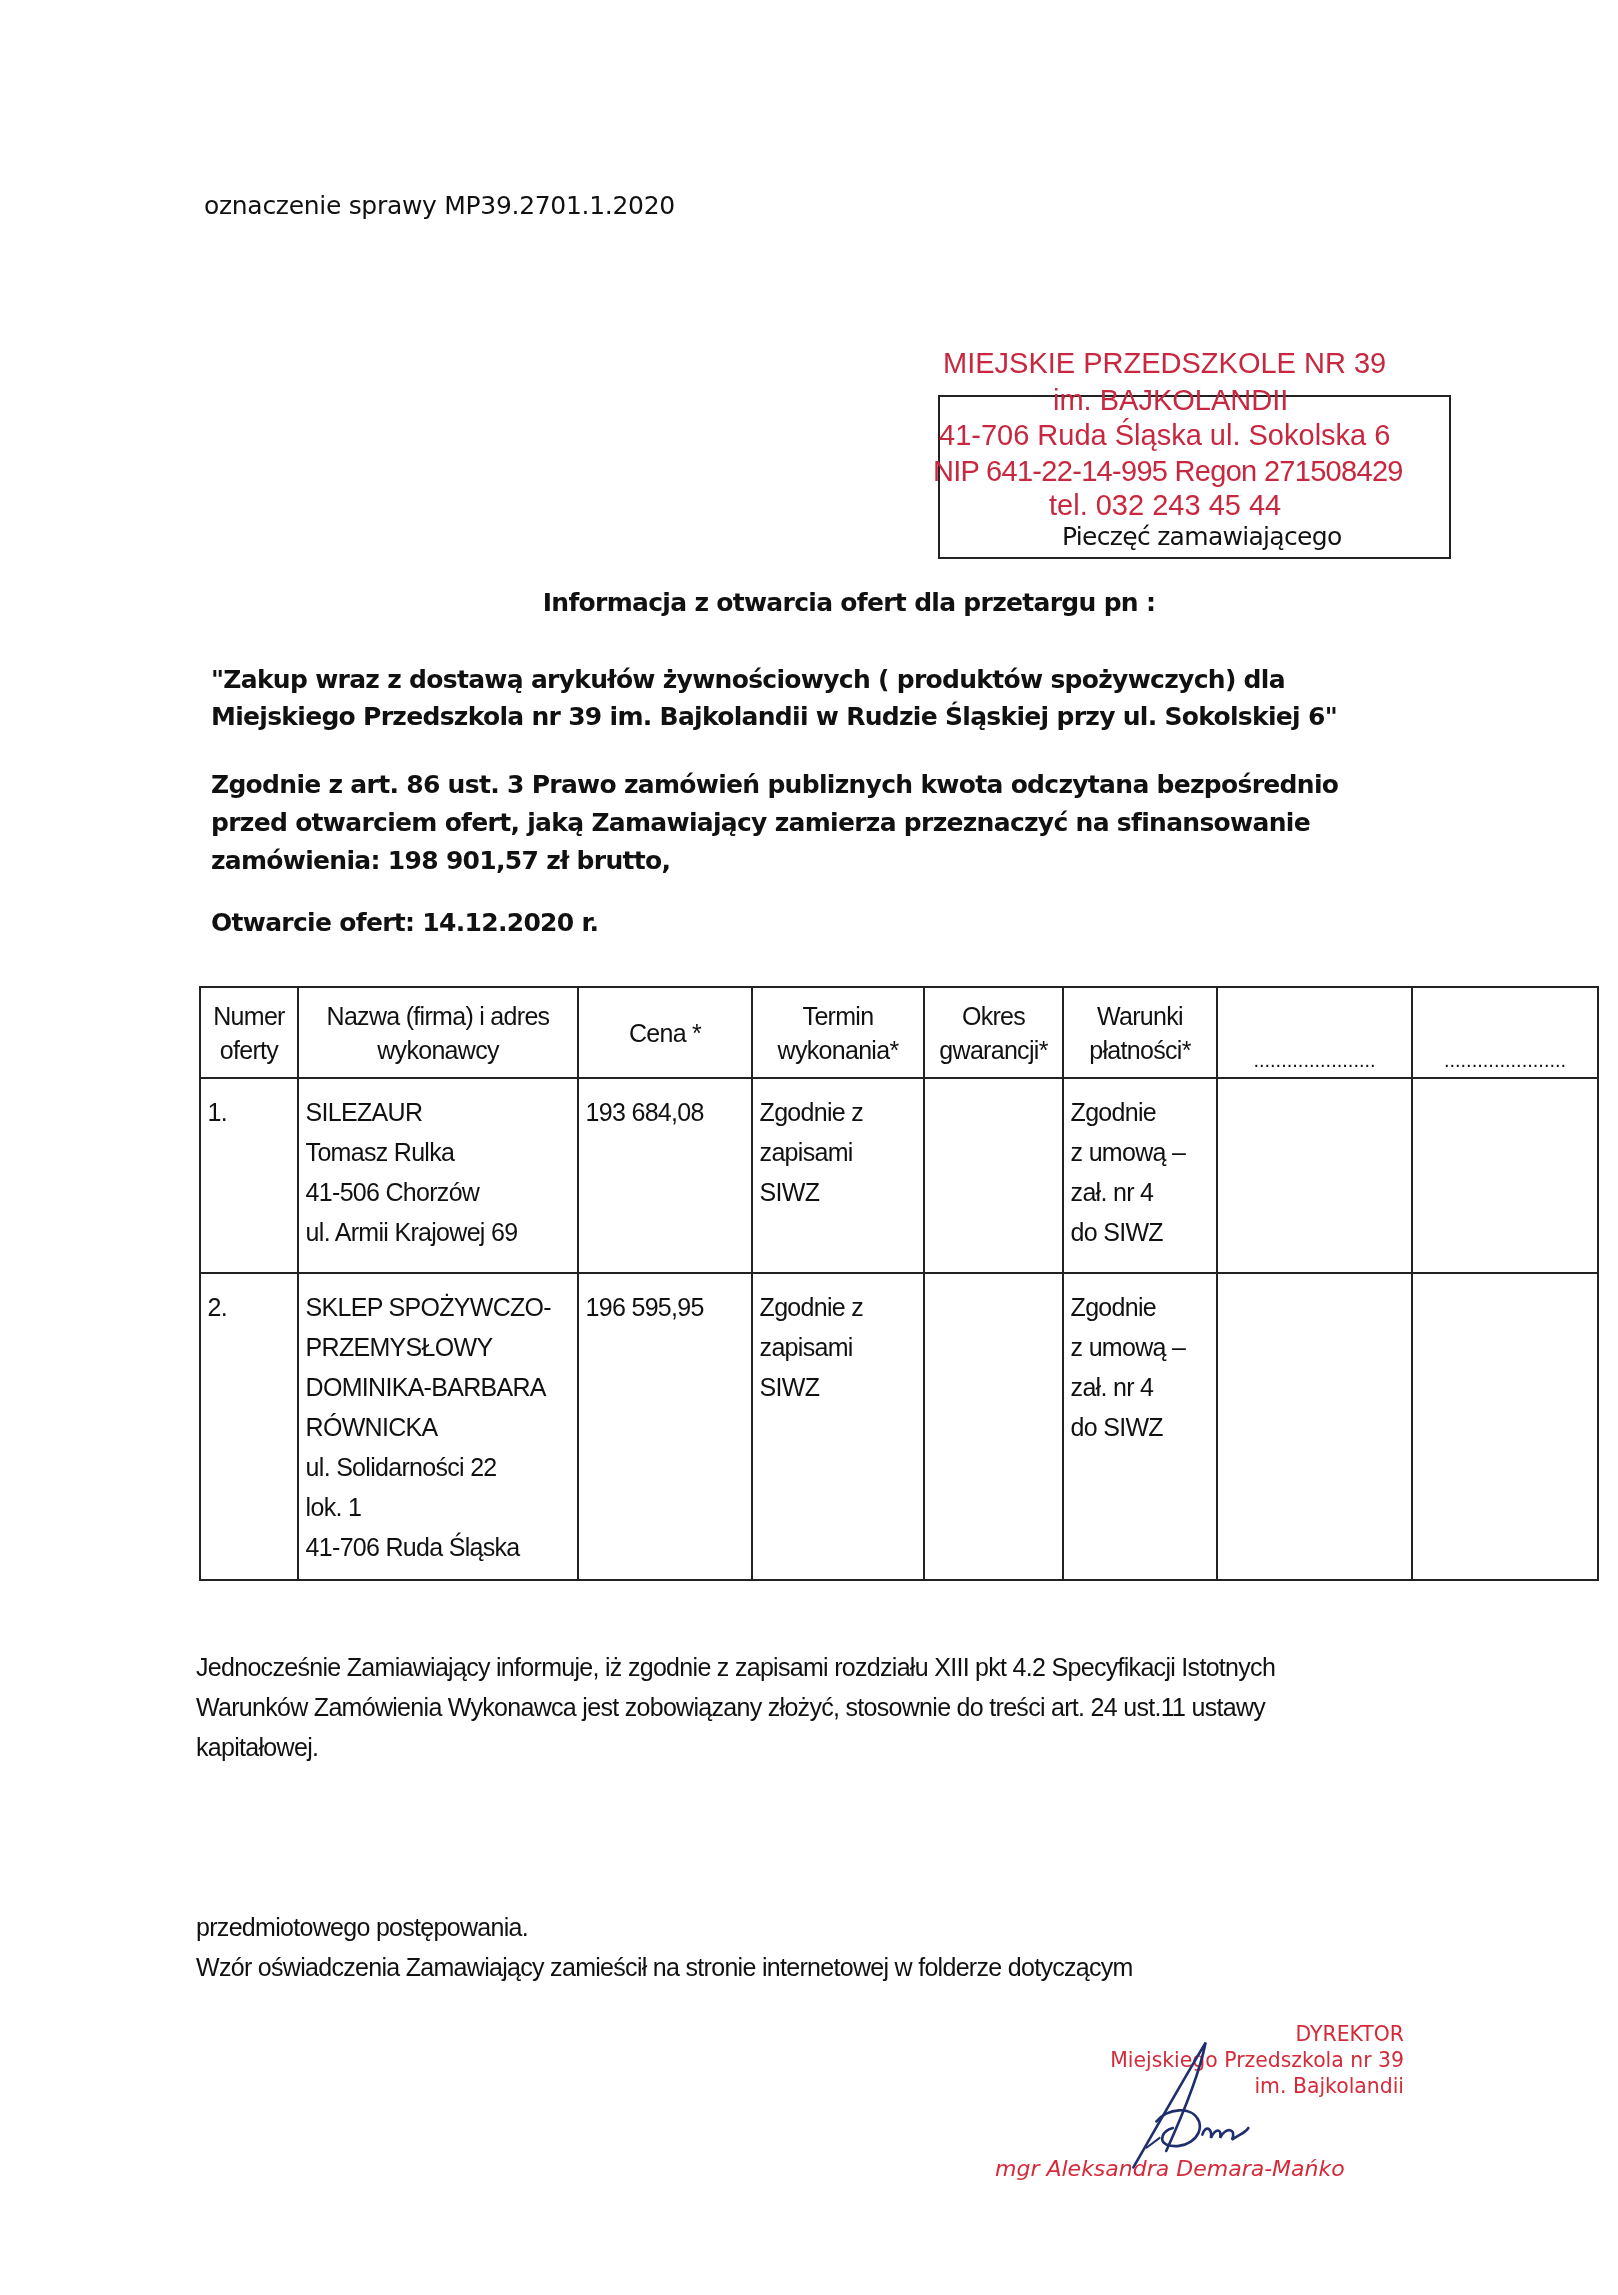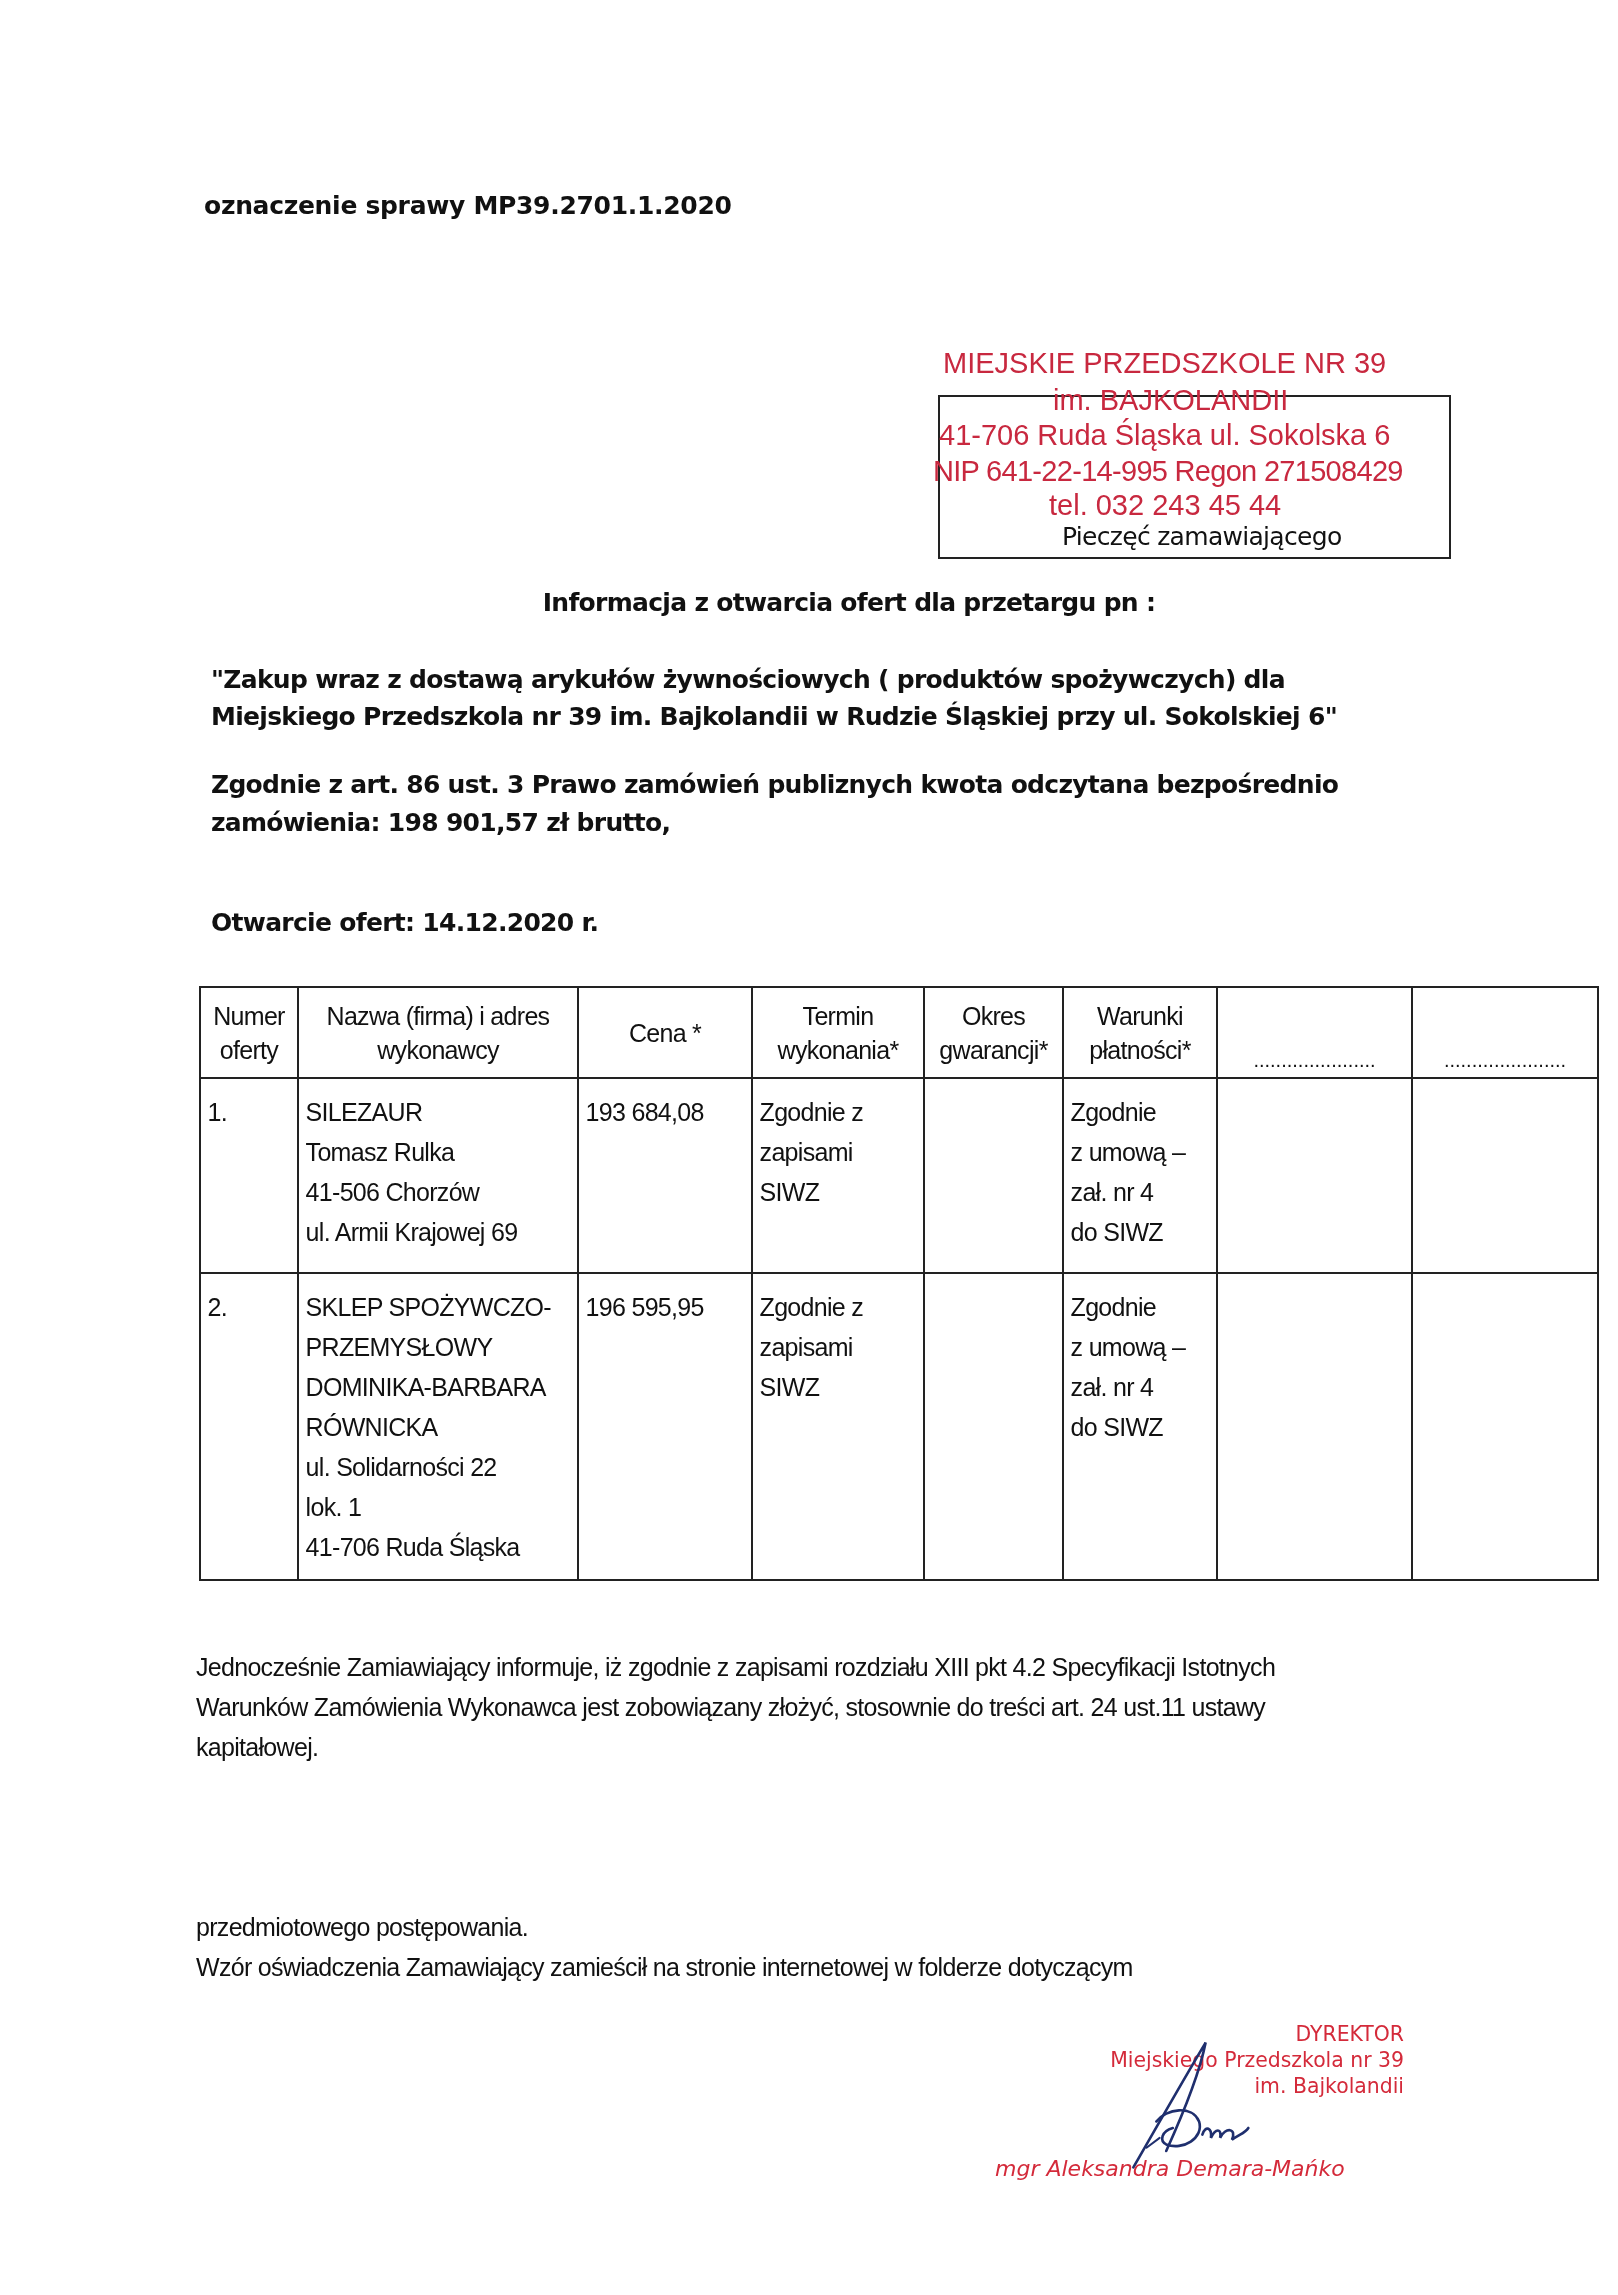--- a/index.html
+++ b/index.html
@@ -1,19 +1,19 @@
 <!DOCTYPE html>
 <html style="font-size:10.5px"><head>
 <meta charset="utf-8">
 <style>
   html, body { margin: 0; padding: 0; background: #ffffff; }
   body { width: 1619px; height: 2295px; position: relative; overflow: hidden;
          font-family: "Liberation Sans", sans-serif; color: #111; }
   .abs { position: absolute; }
-  .case-ref { left: 204px; top: 191px; font-size: 25px; font-family: "DejaVu Sans", sans-serif; letter-spacing: -0.3px; font-weight: bold; }
+  .case-ref { left: 204px; top: 191px; font-size: 25px; font-family: "DejaVu Sans", sans-serif; letter-spacing: -0.3px; }
   .stamp-box { left: 938px; top: 395px; width: 513px; height: 164px; border: 2px solid #222; box-sizing: border-box; }
   .stamp-line { position: absolute; color: #c8283f; font-family: "Liberation Sans", sans-serif; font-size: 29px; white-space: nowrap; }
   .stamp-caption { position: absolute; left: 1062px; top: 522px; font-size: 25px; font-family: "DejaVu Sans", sans-serif; letter-spacing: -0.7px; color:#111; }
   .bold { font-family: "DejaVu Sans", sans-serif; font-weight: bold; font-size: 25px; letter-spacing: -0.7px; }
   .heading { left: 0; width: 1619px; top: 588px; text-align: center; padding-left: 79px; box-sizing: border-box; }
   .subject { left: 211px; top: 661px; line-height: 37px; }
   .legal { left: 211px; top: 766px; line-height: 38px; width: 1219px; }
   .opening { left: 211px; top: 908px; }
   table.offers { position: absolute; left: 199px; top: 986px; border-collapse: collapse; table-layout: fixed;
                  font-family: "Liberation Sans", sans-serif; font-size: 25px; letter-spacing: -0.7px; }
@@ -44,20 +44,21 @@
 <div class="stamp-line" style="left:1049px; top:489px;">tel. 032 243 45 44</div>
 <div class="stamp-caption">Pieczęć zamawiającego</div>
 
 <div class="abs bold heading">Informacja z otwarcia ofert dla przetargu pn :</div>
 <div class="abs bold subject">
   <div>"Zakup wraz z dostawą arykułów żywnościowych ( produktów spożywczych) dla</div>
   <div>Miejskiego Przedszkola nr 39 im. Bajkolandii w Rudzie Śląskiej przy ul. Sokolskiej 6"</div>
 </div>
 <div class="abs bold legal">
   <div>Zgodnie z art. 86 ust. 3 Prawo zamówień publiznych kwota odczytana bezpośrednio</div>
+  <div>przed otwarciem ofert, jaką Zamawiający zamierza przeznaczyć na sfinansowanie</div>
   <div>zamówienia: 198 901,57 zł brutto,</div>
 </div>
 <div class="abs bold opening">Otwarcie ofert: 14.12.2020 r.</div>
 
 <table class="offers">
   <colgroup>
     <col style="width:98px">
       <col style="width:280px">
       <col style="width:174px">
       <col style="width:172px">

